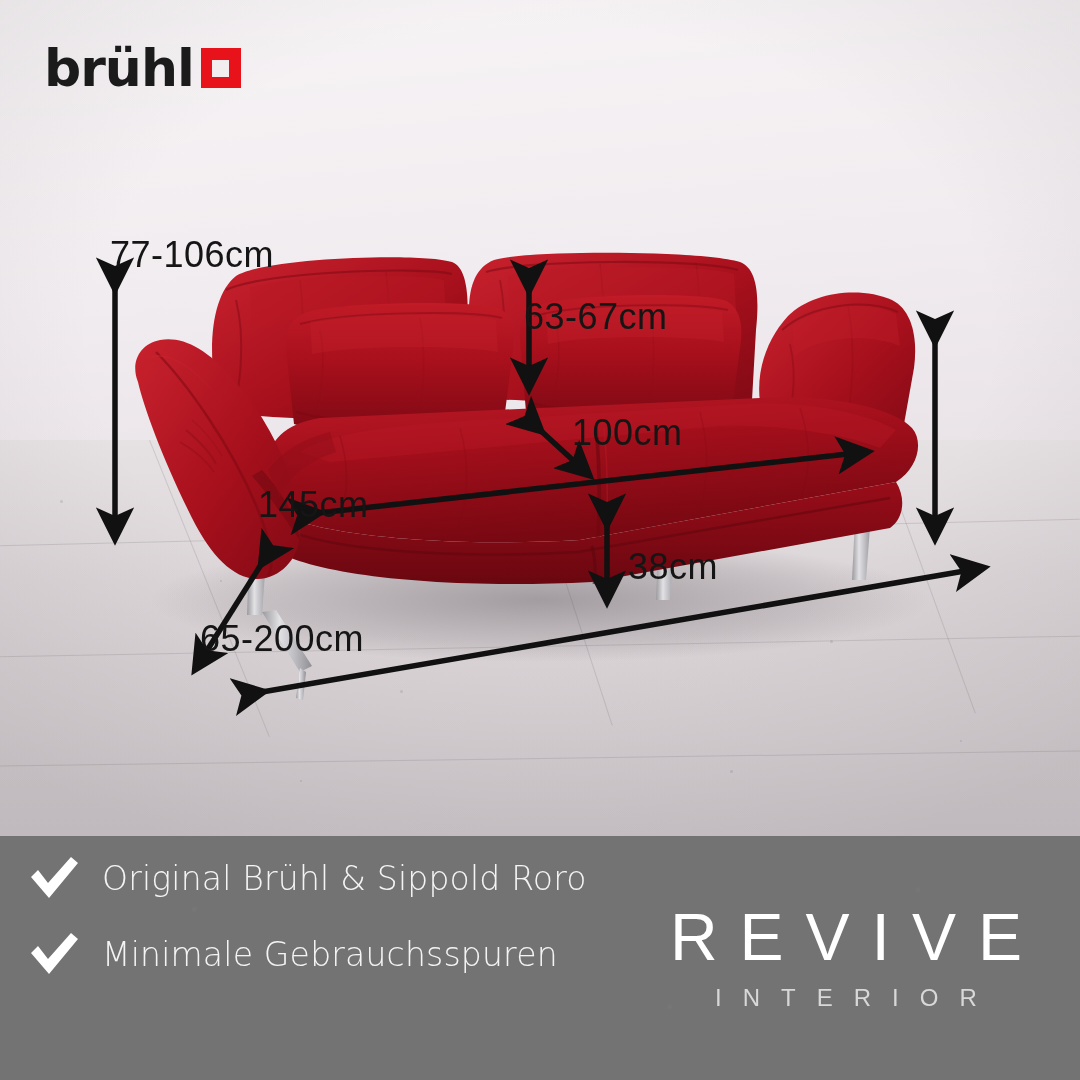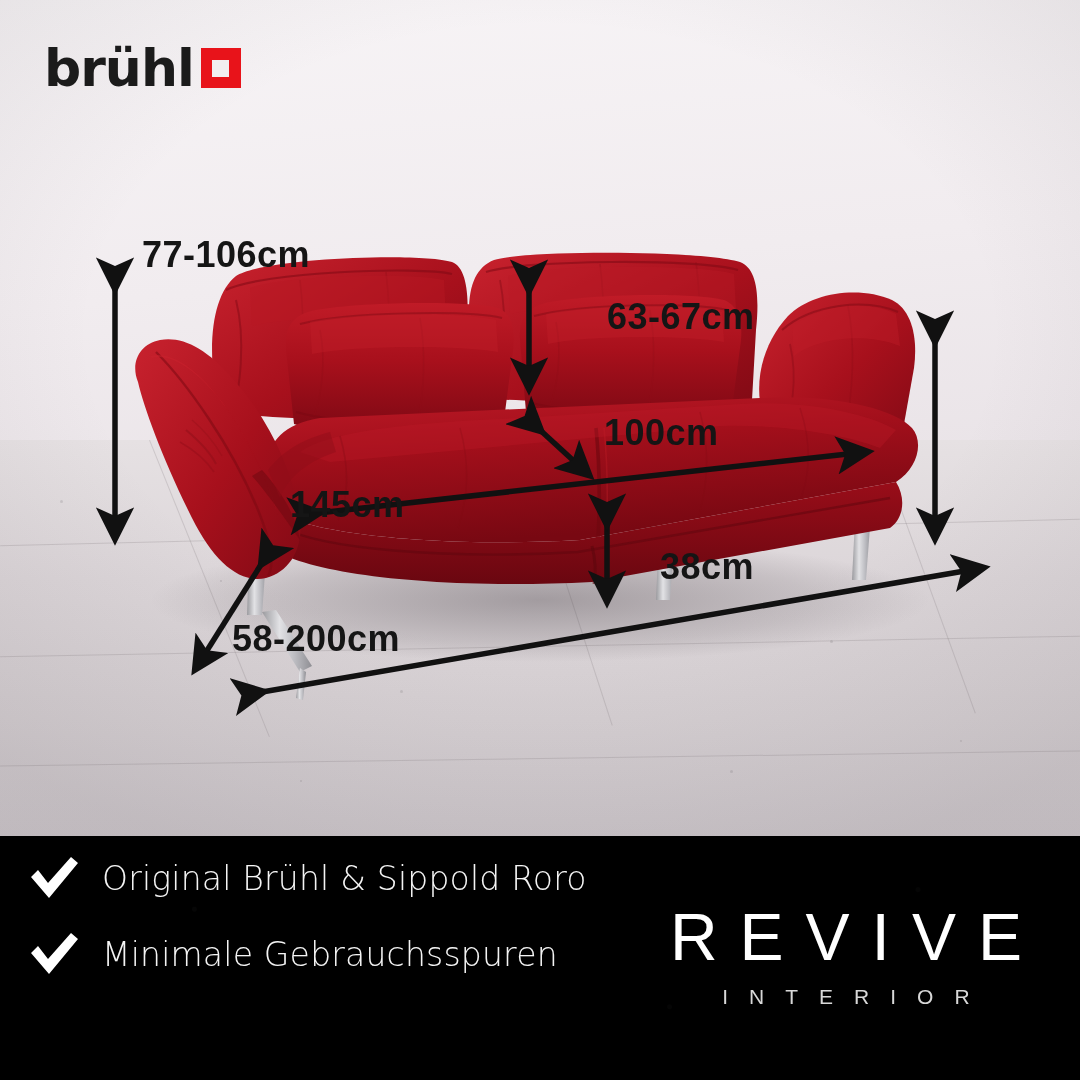--- a/index.html
+++ b/index.html
@@ -59,31 +59,30 @@
   }
 
   
   #sofa { position:absolute; left:0; top:0; width:1080px; height:836px; }
 
   
   #dims { position:absolute; left:0; top:0; width:1080px; height:836px; }
   .dimlabel {
     position:absolute;
     font-family:"Liberation Sans", sans-serif;
-    font-weight:700;
+    font-weight:400;
     color:#151515;
     white-space:nowrap;
     letter-spacing:.5px;
-    margin-left:32px;
   }
 
   
   #banner {
     position:absolute; left:0; top:836px; width:1080px; height:244px;
-    background:#000000;
+    background:#737373;
     overflow:hidden;
   }
   #banner .grain {
     position:absolute; inset:0;
     background:
       radial-gradient(circle at 18% 30%, rgba(255,255,255,.025) 0 2px, transparent 3px),
       radial-gradient(circle at 62% 70%, rgba(255,255,255,.02) 0 2px, transparent 3px),
       radial-gradient(circle at 85% 22%, rgba(255,255,255,.018) 0 2px, transparent 3px);
   }
   #bullets {
@@ -103,21 +102,21 @@
     display:flex; flex-direction:column; align-items:center;
   }
   #revive .main {
     font-size:66px; font-weight:400; color:#FFFFFF;
     letter-spacing:22px; line-height:1;
     text-indent:22px;
     font-family:"Liberation Sans", sans-serif;
   }
   #revive .sub {
     margin-top:16px;
-    font-size:21px; font-weight:300; color:#D8D8D8;
+    font-size:24px; font-weight:300; color:#D8D8D8;
     letter-spacing:21px; line-height:1;
     text-indent:21px;
     font-family:"Liberation Sans", sans-serif;
   }
 </style>
 </head>
 <body>
 
 <div id="photo">
   <div id="wall"></div>
@@ -297,25 +296,25 @@
 
       <line x1="607" y1="523" x2="607" y2="600"></line>
 
       <line x1="262" y1="563" x2="196" y2="668"></line>
 
       <line x1="262" y1="692" x2="982" y2="568"></line>
     </g>
   </svg>
 
   <div class="dimlabel" style="left:110px;  top:234px; font-size:36px;">77-106cm</div>
-  <div class="dimlabel" style="left:575px;  top:296px; font-size:36px;">63-67cm</div>
+  <div class="dimlabel" style="left:524px;  top:296px; font-size:36px;">63-67cm</div>
   <div class="dimlabel" style="left:572px;  top:412px; font-size:36px;">100cm</div>
   <div class="dimlabel" style="left:258px;  top:484px; font-size:36px;">145cm</div>
   <div class="dimlabel" style="left:628px;  top:546px; font-size:36px;">38cm</div>
-  <div class="dimlabel" style="left:200px;  top:618px; font-size:36px;">58-200cm</div>
+  <div class="dimlabel" style="left:200px;  top:618px; font-size:36px;">65-200cm</div>
 
   <div id="brandlogo">
     <span class="word">brühl</span>
     <span class="sq">
         <i></i>
       </span>
   </div>
 </div>
 
 <div id="banner">

